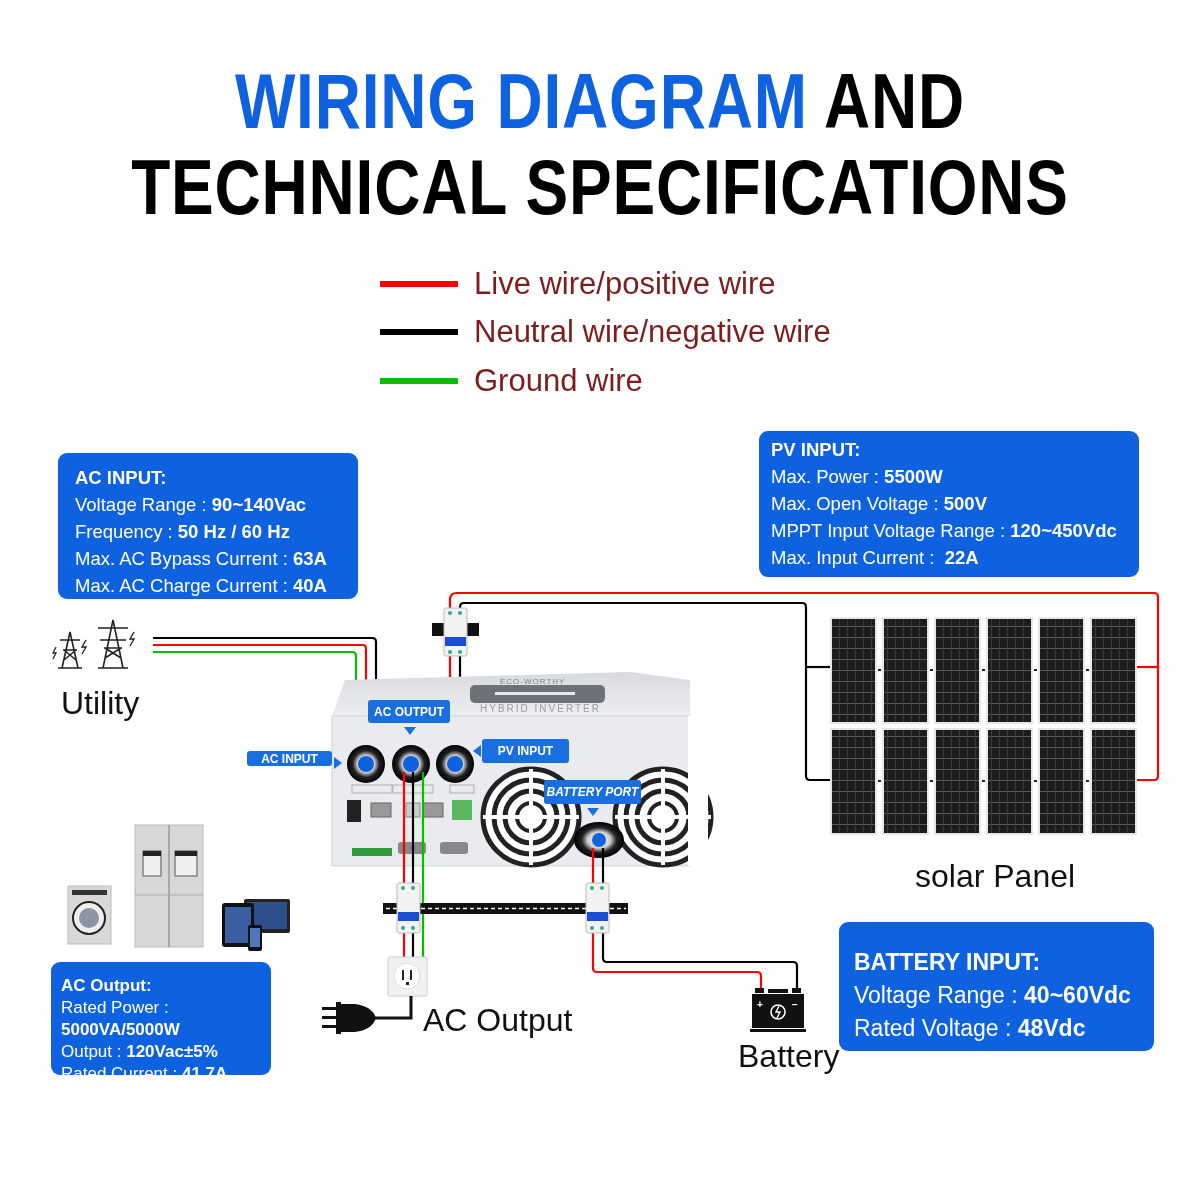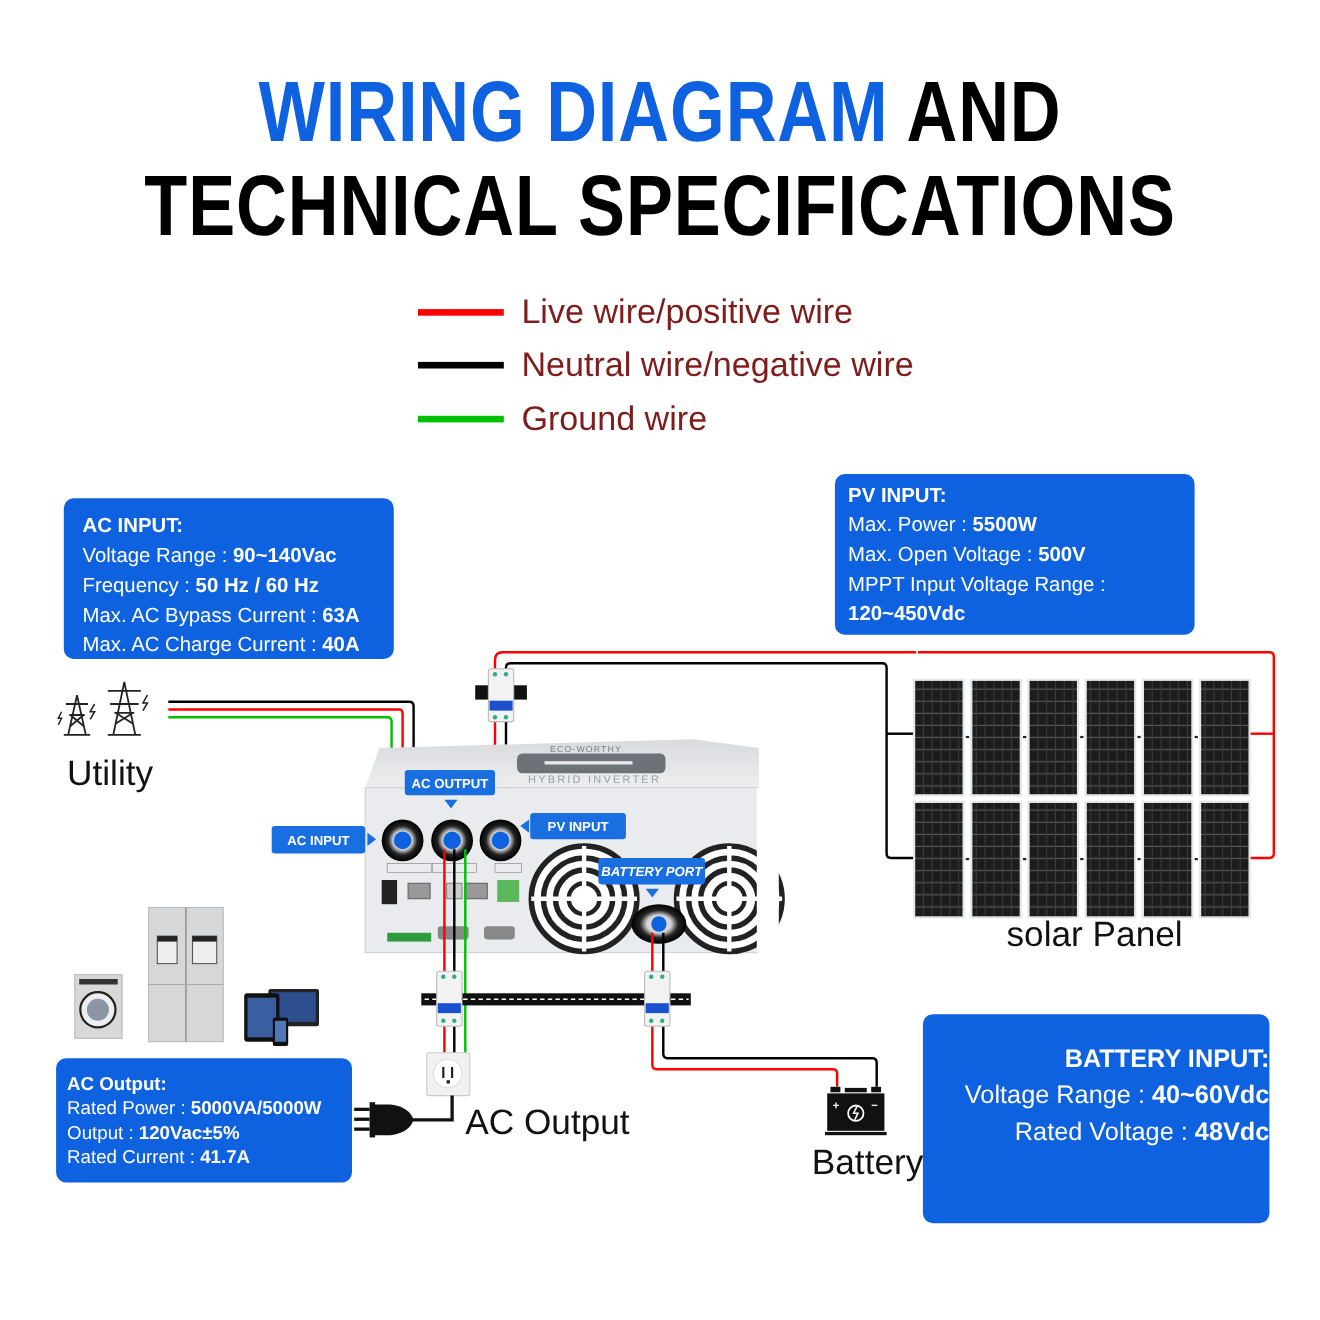--- a/index.html
+++ b/index.html
@@ -265,49 +265,49 @@
 </svg>
 
 <div class="spec-box" style="left:58px; top:453px; width:300px; height:146px; padding:11px 0 0 17px; font-size:18.5px; line-height:27px;">
   <div class="hdr">AC INPUT:</div>
   <div class="spec-line"><span>Voltage Range : </span><b>90~140Vac</b></div>
   <div class="spec-line"><span>Frequency : </span><b>50 Hz / 60 Hz</b></div>
   <div class="spec-line"><span>Max. AC Bypass Current : </span><b>63A</b></div>
   <div class="spec-line"><span>Max. AC Charge Current : </span><b>40A</b></div>
 </div>
 
-<div class="spec-box" style="left:759px; top:431px; width:327px; height:146px; padding:5px 0 0 12px; font-size:18.5px; line-height:27px;">
+<div class="spec-box" style="left:759px; top:431px; width:380px; height:146px; padding:5px 0 0 12px; font-size:18.5px; line-height:27px;">
   <div class="hdr">PV INPUT:</div>
   <div class="spec-line"><span>Max. Power : </span><b>5500W</b></div>
   <div class="spec-line"><span>Max. Open Voltage : </span><b>500V</b></div>
   <div class="spec-line"><span>MPPT Input Voltage Range : </span><b>120~450Vdc</b></div>
   <div class="spec-line"><span style="white-space:pre;">Max. Input Current :  </span><b>22A</b></div>
 </div>
 
-<div class="spec-box" style="left:51px; top:962px; width:269px; height:113px; padding:13px 0 0 10px; font-size:17px; line-height:22px;">
+<div class="spec-box" style="left:51px; top:962px; width:220px; height:113px; padding:13px 0 0 10px; font-size:17px; line-height:22px;">
   <div class="hdr">AC Output:</div>
   <div class="spec-line"><span>Rated Power : </span><b>5000VA/5000W</b></div>
   <div class="spec-line"><span>Output : </span><b>120Vac±5%</b></div>
   <div class="spec-line"><span>Rated Current : </span><b>41.7A</b></div>
 </div>
 
-<div class="spec-box" style="left:839px; top:922px; width:315px; height:190px; padding:24px 0 0 15px; font-size:23px; line-height:33px;text-align:right;">
+<div class="spec-box" style="left:839px; top:922px; width:315px; height:129px; padding:24px 0 0 15px; font-size:23px; line-height:33px;">
   <div class="hdr">BATTERY INPUT:</div>
   <div class="spec-line"><span>Voltage Range : </span><b>40~60Vdc</b></div>
   <div class="spec-line"><span>Rated Voltage : </span><b>48Vdc</b></div>
 </div>
 
-<div class="callout" style="left:247px; top:751px; width:85px; height:25px;">AC INPUT</div>
+<div class="callout" style="left:247px; top:751px; width:85px; height:15px;">AC INPUT</div>
 <div class="abs" style="left:334px; top:757px; width:0; height:0; border-top:6px solid transparent; border-bottom:6px solid transparent; border-left:8px solid #1a6fe0;"></div>
 
 <div class="callout" style="left:368px; top:700px; width:82px; height:23px;">AC OUTPUT</div>
 <div class="abs" style="left:404px; top:727px; width:0; height:0; border-left:6px solid transparent; border-right:6px solid transparent; border-top:8px solid #1a6fe0;"></div>
 
 <div class="callout" style="left:482px; top:739px; width:87px; height:24px;">PV INPUT</div>
 <div class="abs" style="left:473px; top:745px; width:0; height:0; border-top:6px solid transparent; border-bottom:6px solid transparent; border-right:8px solid #1a6fe0;"></div>
 
 <div class="callout" style="left:544px; top:780px; width:97px; height:24px;font-style:italic;">BATTERY PORT</div>
 <div class="abs" style="left:587px; top:808px; width:0; height:0; border-left:6px solid transparent; border-right:6px solid transparent; border-top:8px solid #1a6fe0;"></div>
 
 <div class="caption" style="left:61px; top:685px;">Utility</div>
-<div class="caption" style="left:915px; top:831px;">solar Panel</div>
+<div class="caption" style="left:915px; top:858px;">solar Panel</div>
 <div class="caption" style="left:423px; top:1002px;">AC Output</div>
 <div class="caption" style="left:738px; top:1038px;">Battery</div>
 
 </body></html>

